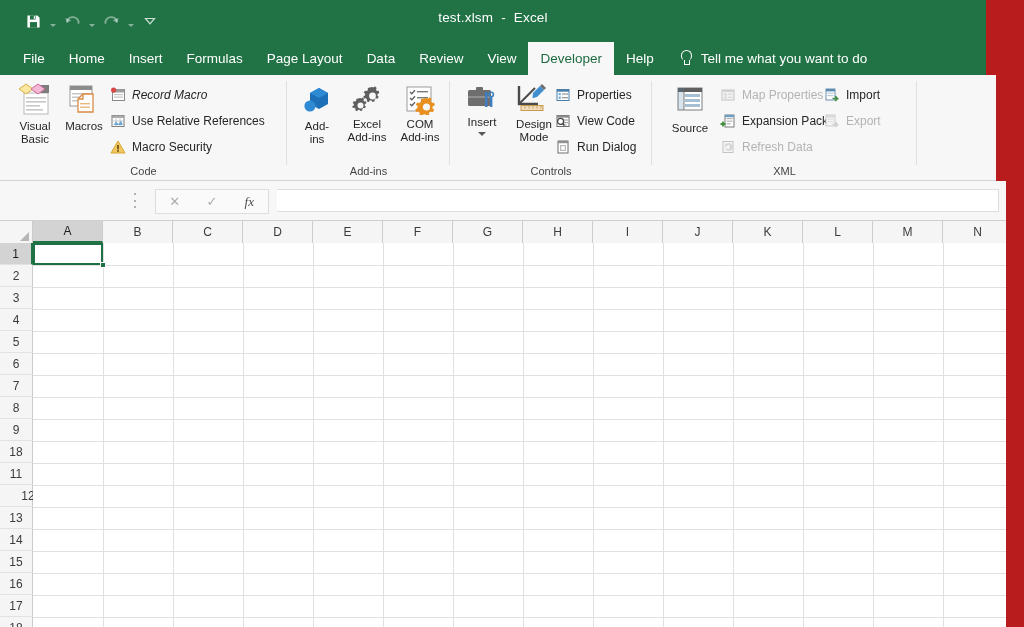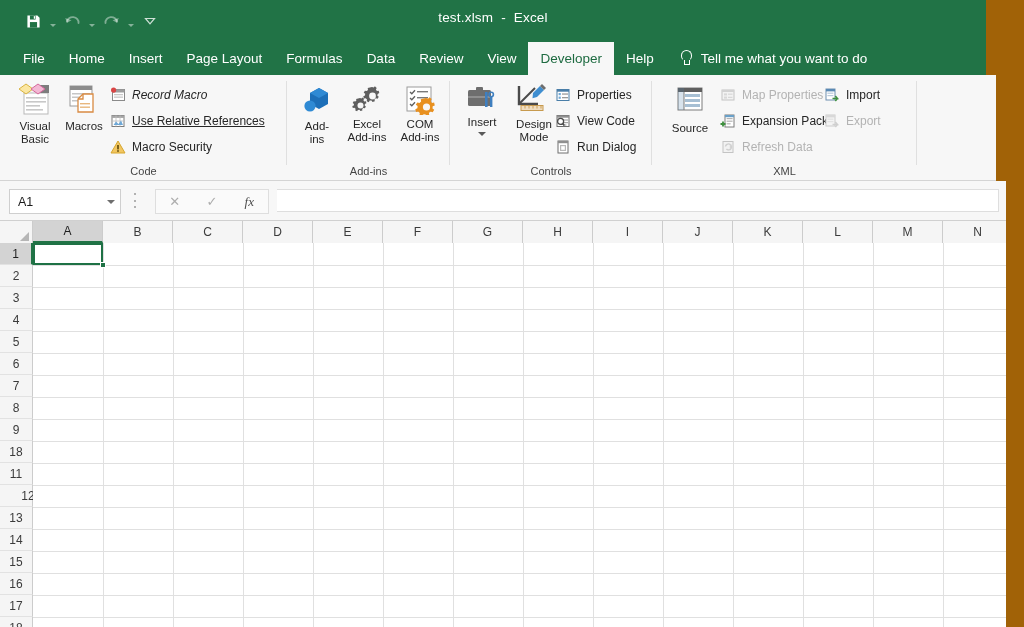--- a/index.html
+++ b/index.html
@@ -11,21 +11,21 @@
     width: 1024px;
     height: 627px;
     overflow: hidden;
     font-family: "Liberation Sans", sans-serif;
     -webkit-font-smoothing: antialiased;
   }
   #app {
     position: relative;
     width: 1024px;
     height: 627px;
-    background: #a16207;
+    background: #b91c1c;
   }
 
   
   .titlebar {
     position: absolute;
     left: 0; top: 0;
     width: 986px;
     height: 42px;
     background: #217346;
   }
@@ -415,22 +415,22 @@
         </svg>
       </div>
     </div>
     <div class="doc-title">test.xlsm  -  Excel</div>
   </div>
 
   <div class="tabstrip">
     <div class="tab">File</div>
     <div class="tab">Home</div>
     <div class="tab">Insert</div>
+    <div class="tab">Formulas</div>
     <div class="tab">Page Layout</div>
-    <div class="tab">Formulas</div>
     <div class="tab">Data</div>
     <div class="tab">Review</div>
     <div class="tab">View</div>
     <div class="tab active">Developer</div>
     <div class="tab">Help</div>
     <div class="tellme">
       <span class="bulb"></span>
       <span>Tell me what you want to do</span>
     </div>
   </div>
@@ -479,21 +479,21 @@
             <rect x="2.5" y="2.5" width="12" height="11" fill="#ffffff" stroke="#8a8a8a" stroke-width="1"></rect>
             <rect x="2.5" y="2.5" width="12" height="3" fill="#9e9e9e"></rect>
             <rect x="4" y="7" width="9" height="1.3" fill="#c9c9c9"></rect>
             <rect x="4" y="9.5" width="9" height="1.3" fill="#c9c9c9"></rect>
             <circle cx="3.6" cy="3.1" r="2.6" fill="#d94646"></circle>
           </svg>
         </span>
         <span>Record Macro</span>
       </div>
 
-      <div class="small-btn" style="left:110px; top:38px;text-decoration:underline;">
+      <div class="small-btn" style="left:110px; top:38px;">
         <span class="ico" style="width:16px;height:16px;">
           <svg width="16" height="16" viewBox="0 0 16 16">
             <rect x="2" y="2.5" width="12" height="11" fill="#ffffff" stroke="#7c7c7c" stroke-width="1"></rect>
             <rect x="2" y="2.5" width="12" height="2.4" fill="#a5a5a5"></rect>
             <line x1="6" y1="2.5" x2="6" y2="13.5" stroke="#bdbdbd" stroke-width="0.8"></line>
             <line x1="10" y1="2.5" x2="10" y2="13.5" stroke="#bdbdbd" stroke-width="0.8"></line>
             <line x1="2" y1="8" x2="14" y2="8" stroke="#bdbdbd" stroke-width="0.8"></line>
             <path d="M3.5 12 L6 8.6 L8.5 11 L11 7.5 L13 12 Z" fill="#6fa8d6"></path>
           </svg>
         </span>
@@ -734,24 +734,20 @@
         <span>Export</span>
       </div>
 
       <div class="rgroup-label">XML</div>
       <div class="rgroup-sep" style="right:0;"></div>
     </div>
 
   </div>
 
   <div class="formulabar">
-    <div class="namebox">
-      <span class="val">A1</span>
-      <span class="caret"></span>
-    </div>
     <div class="fb-grip">
       <i></i>
         <i></i>
         <i></i>
     </div>
     <div class="fb-btns">
       <span class="fb-btn">✕</span>
       <span class="fb-btn">✓</span>
       <span class="fb-btn fx">fx</span>
     </div>

